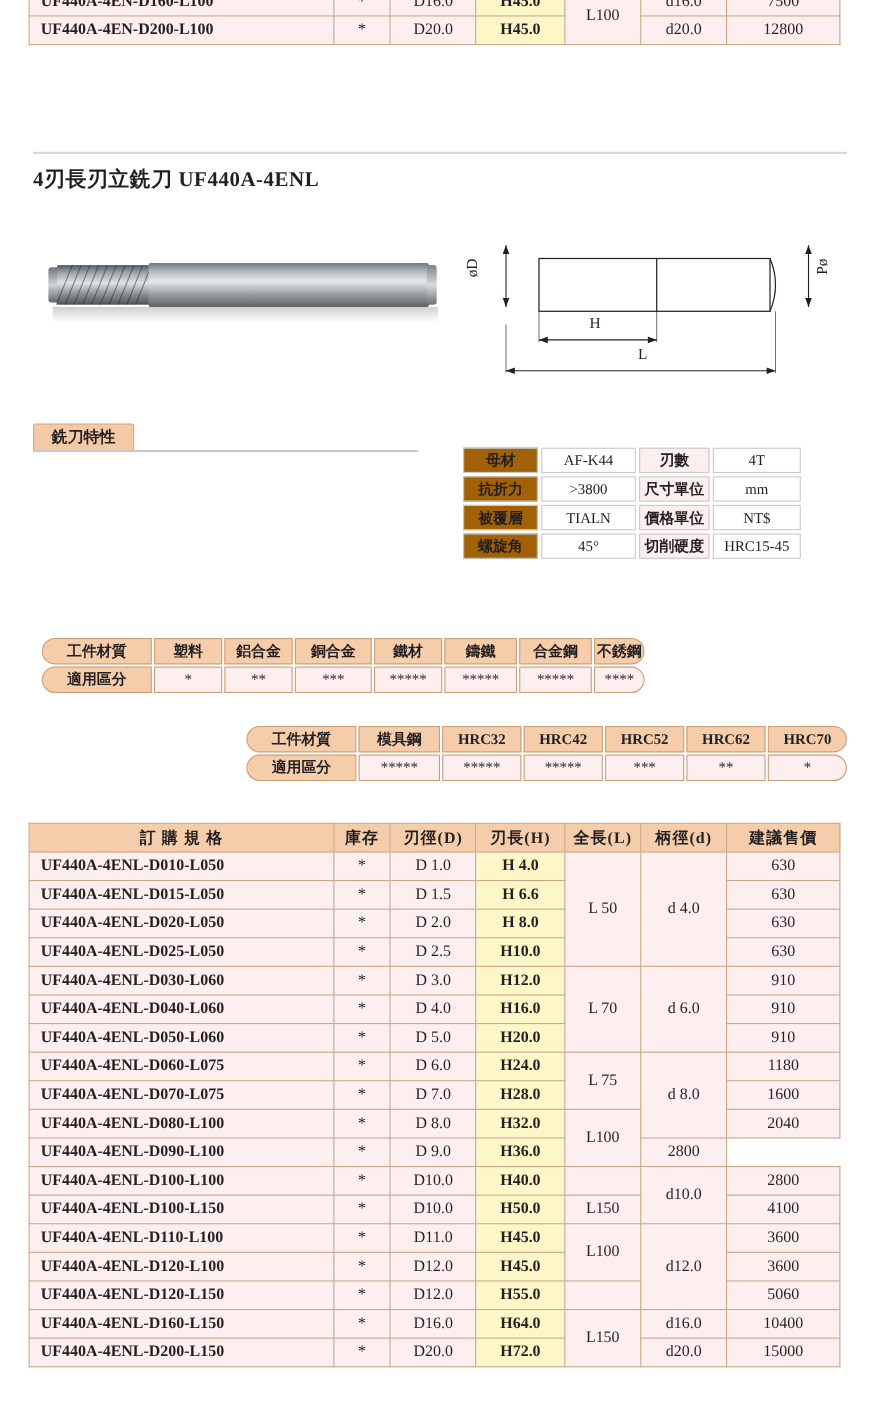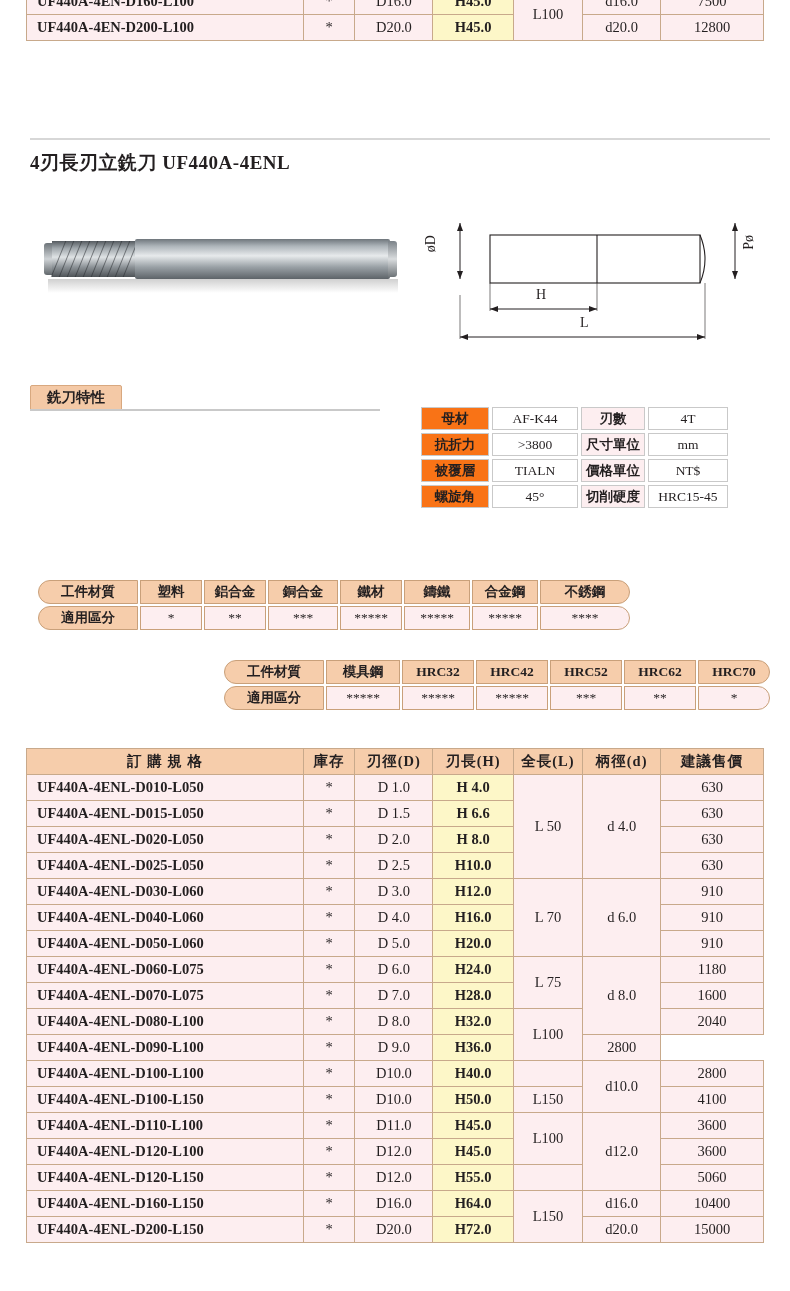--- a/index.html
+++ b/index.html
@@ -59,21 +59,21 @@
   .feat-title-wrap { position:absolute; left:30px; top:385px; width:350px;font-family:Liberation Mono, monospace; }
   .feat-tab { display:inline-block; background:#f4c9a6; border:1px solid #d8a87f; padding:2px 16px 3px 16px; font-size:14.5px; font-weight:bold; border-radius:2px; }
   .feat-line { position:absolute; left:30px; top:409px; width:350px; height:2px; background:#c9c9c9; }
   .feat-list { position:absolute; left:32px; top:414px; width:370px; font-size:13.4px; line-height:19.3px; }
   .feat-list div:before { content:"\25A0"; font-size:9px; margin-right:5px; position:relative; top:-1px; }
 
   
   .specs { position:absolute; left:418px; top:404px; width:350px; }
   .spec-tbl { border-collapse:separate; border-spacing:3px 3px; }
   .spec-tbl td { height:23px; font-size:13.5px; border:1px solid #c9c9c9; background:#ffffff; text-align:center; }
-  .spec-tbl td.k { background:#f97316; width:68px; font-weight:bold; }
+  .spec-tbl td.k { background:#a16207; width:68px; font-weight:bold; }
   .spec-tbl td.v { width:86px; }
   .spec-tbl td.k2 { background:#fdeef0; width:64px; font-weight:bold; }
   .spec-tbl td.v2 { width:80px; }
 
   
   .mat1 { position:absolute; left:36px; top:578px; }
   .mat2 { position:absolute; left:222px; top:658px; }
   .mat-tbl { border-collapse:separate; border-spacing:2px 2px; }
   .mat-tbl td { height:24px; font-size:13.5px; text-align:center; border:1px solid #c9a07a; }
   .mat-tbl td.hd { background:#f6cdab; font-weight:bold; }
@@ -220,21 +220,21 @@
     <table class="mat-tbl">
       <tbody>
           <tr>
         <td class="hd mat-round-l" style="width:100px">工件材質</td>
         <td class="hd" style="width:62px">塑料</td>
         <td class="hd" style="width:62px">鋁合金</td>
         <td class="hd" style="width:70px">銅合金</td>
         <td class="hd" style="width:62px">鐵材</td>
         <td class="hd" style="width:66px">鑄鐵</td>
         <td class="hd" style="width:66px">合金鋼</td>
-        <td class="hd mat-round-r" style="width:90px">不銹鋼</td>
+        <td class="hd mat-round-r" style="width:46px">不銹鋼</td>
       </tr>
       <tr>
         <td class="hd mat-round-l">適用區分</td>
         <td class="vl">*</td>
         <td class="vl">**</td>
         <td class="vl">***</td>
         <td class="vl">*****</td>
         <td class="vl">*****</td>
         <td class="vl">*****</td>
         <td class="vl mat-round-r">****</td>

